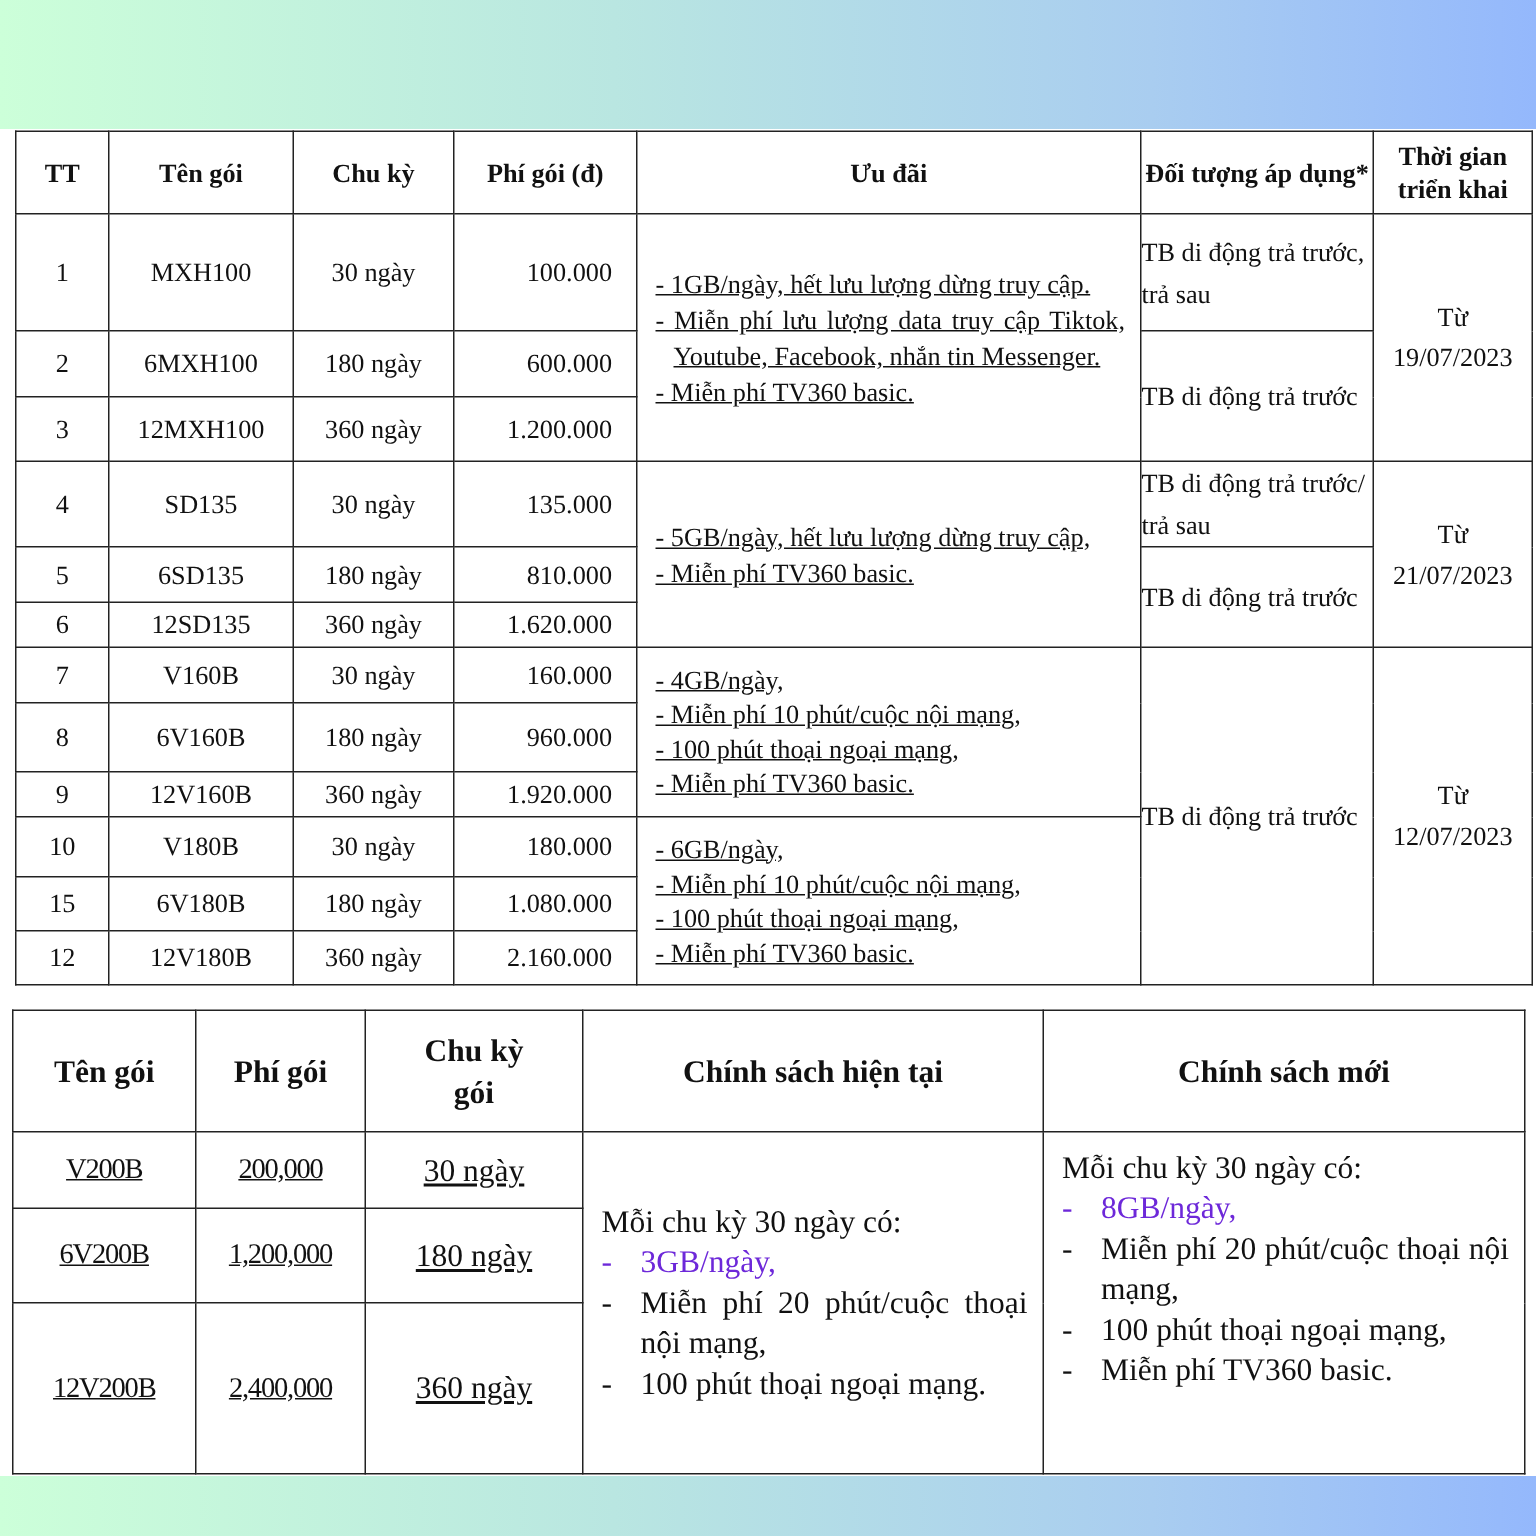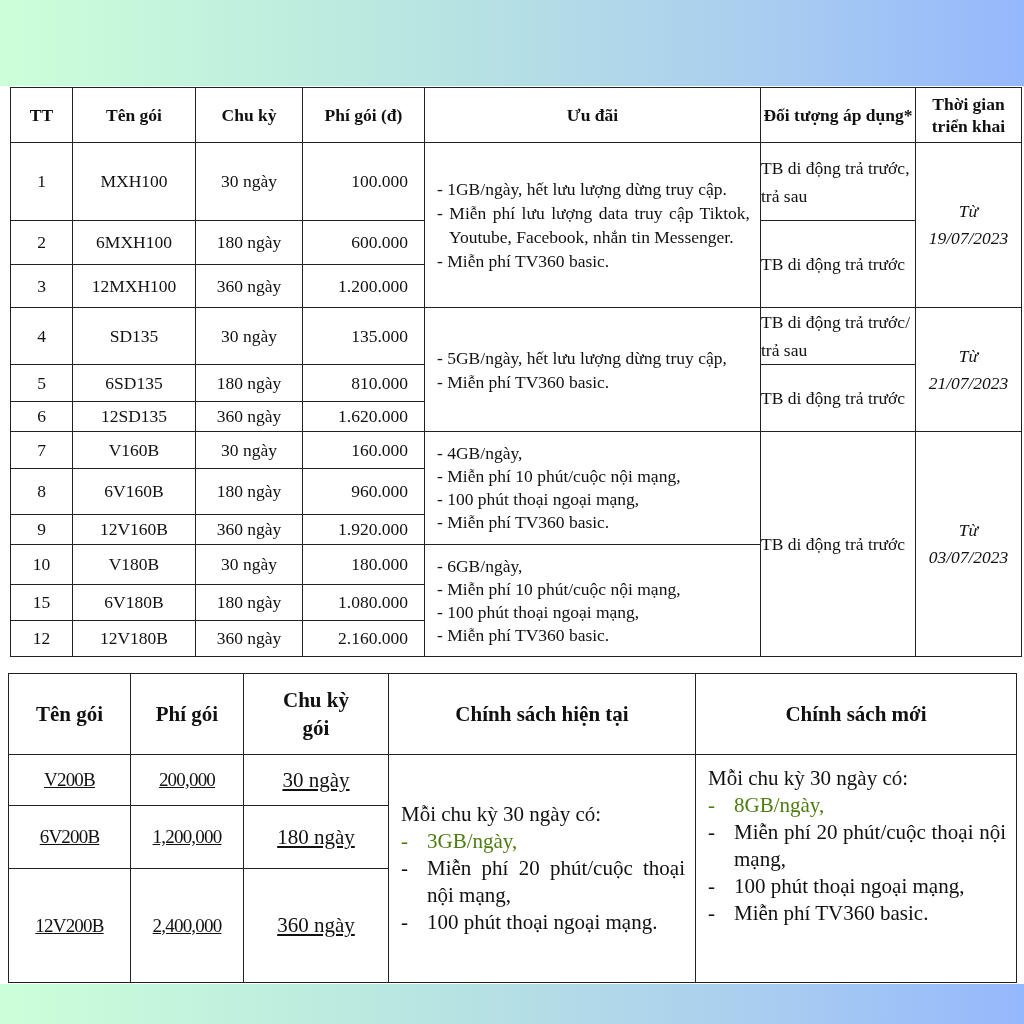--- a/index.html
+++ b/index.html
@@ -12,34 +12,34 @@
   .paper {
     position:absolute; left:0; top:86px; width:1024px; height:898px; background:#fff;
   }
   table { border-collapse: collapse; position:absolute; table-layout: fixed; }
   td, th { border:1.3px solid #222; padding:0; vertical-align:middle; }
   
   #t1 { left:10px; top:87px; width:1011px; font-size:17.5px; }
   #t1 th { font-weight:bold; text-align:center; font-size:17.5px; line-height:22px; height:54px; }
   #t1 td.c { text-align:center; }
   #t1 td.num { text-align:right; padding-right:16px; }
-  #t1 td.benefit { text-align:justify; padding:2px 10px 2px 12px; line-height:24px; vertical-align:middle; }
+  #t1 td.benefit { text-align:justify; padding:2px 10px 2px 12px; line-height:24px; vertical-align:middle;text-decoration:underline; }
   #t1 td.target { text-align:left; line-height:28px; }
-  #t1 td.time { text-align:center; line-height:27px;font-style:italic; }
+  #t1 td.time { text-align:center; line-height:27px; }
   .bl { display:block; padding-left:12px; text-indent:-12px; }
   
   #t2 { left:8px; top:673px; width:1008px; font-size:21px; }
   #t2 th { font-weight:bold; text-align:center; font-size:21px; line-height:28px; height:80px; }
   #t2 td.c { text-align:center; font-size:19px; letter-spacing:-0.8px;text-decoration:underline; }
   #t2 td.c.cyc { font-size:21px; letter-spacing:0; }
   #t2 td.policy { padding:4px 10px 4px 12px; font-size:21px; line-height:27px; text-align:justify; vertical-align:middle; }
   #t2 td.policy.new { vertical-align:top; padding-top:10px; }
   .pl { display:block; padding-left:26px; text-indent:-26px; text-align:justify; }
   .pl .dash { display:inline-block; width:26px; text-indent:0; }
-  .red { color:#4d7c0f; }
+  .red { color:#6d28d9; }
   .intro { display:block; }
 </style>
 </head>
 <body>
 
 <div class="paper"></div>
 
 <table id="t1">
   <colgroup>
     <col style="width:62px">
@@ -135,21 +135,21 @@
         <span class="bl">- 4GB/ngày,</span>
         <span class="bl">- Miễn phí 10 phút/cuộc nội mạng,</span>
         <span class="bl">- 100 phút thoại ngoại mạng,</span>
         <span class="bl">- Miễn phí TV360 basic.</span>
       </td>
       <td class="target" rowspan="6" style="vertical-align:middle">
         <span>TB di động trả trước</span>
       </td>
       <td class="time" rowspan="6">
         <span style="display:block">Từ</span>
-        <span style="display:block">03/07/2023</span>
+        <span style="display:block">12/07/2023</span>
       </td>
     </tr>
 
     <tr style="height:46px">
       <td class="c">8</td>
       <td class="c">6V160B</td>
       <td class="c">180 ngày</td>
       <td class="num">960.000</td>
     </tr>
 

